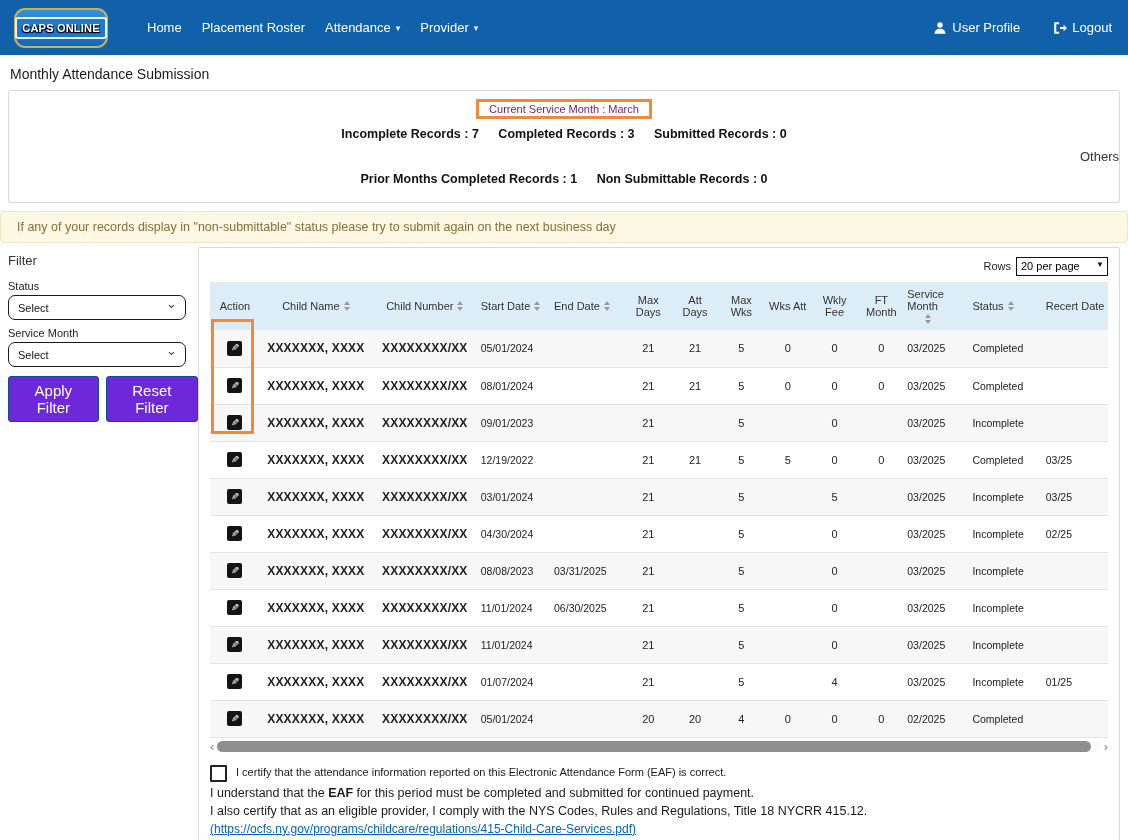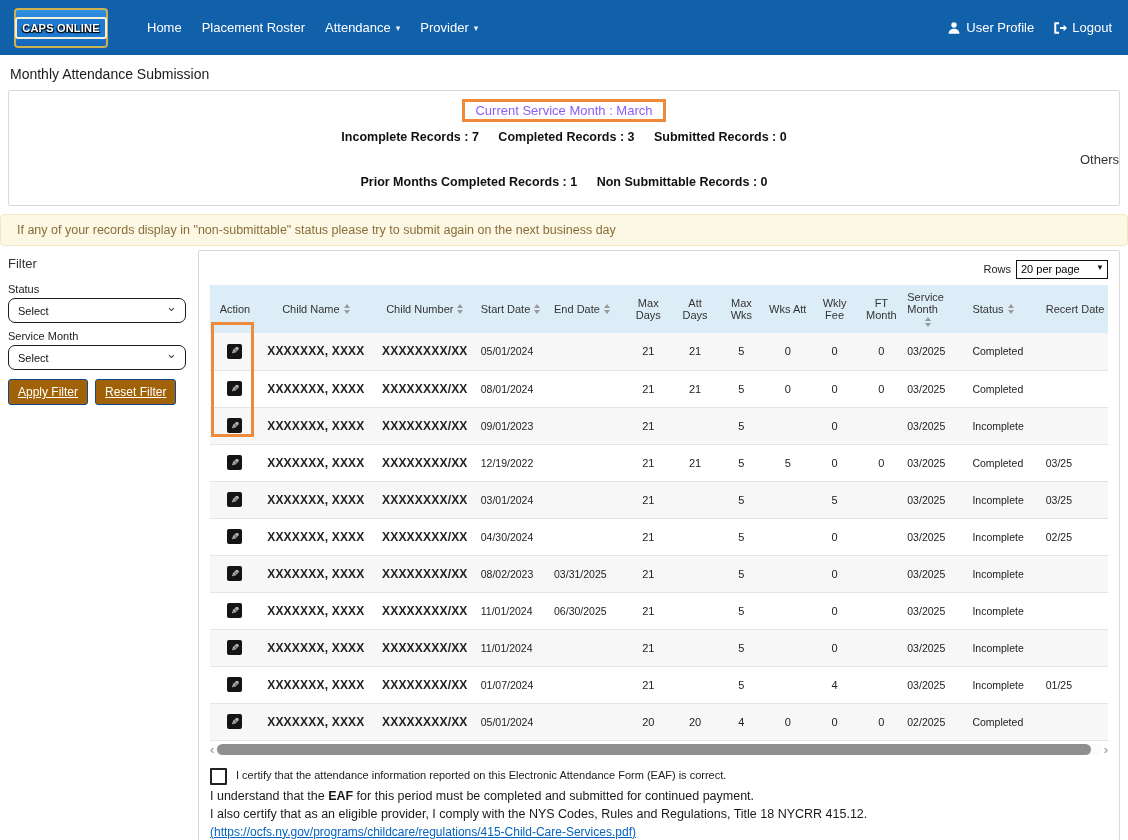--- a/index.html
+++ b/index.html
@@ -2,55 +2,55 @@
 <html><head>
 <meta charset="utf-8">
 <style>
   * { margin:0; padding:0; box-sizing:border-box; }
   html,body { width:1128px; height:840px; background:#fff; overflow:hidden;
     font-family:"Liberation Sans", sans-serif; color:#1a1a1a; }
 
   
   .navbar { height:55px; background:#1160aa; display:flex; align-items:center; padding:0 14px; }
   .logo { width:94px; height:40px; background:linear-gradient(#2f8fe0,#1566bb);
-    border:2px solid #c9b24f; border-radius:4px; display:flex; align-items:center; justify-content:center; }
+    border:2px solid #c9b24f; border-radius:11px; display:flex; align-items:center; justify-content:center; }
   .logo-inner { border:2px solid #f2eedc; border-radius:3px; padding:3px 5px;
     font-size:11px; font-weight:800; color:#fff; letter-spacing:.2px;
     text-shadow:1px 1px 1px #000, -1px 1px 1px #000; white-space:nowrap; background:#1d7ad0; }
   .nav-items { display:flex; align-items:center; margin-left:31px; gap:4px; }
   .nav-item { color:#fff; font-size:13px; padding:6px 8px; cursor:pointer; display:flex; align-items:center; gap:5px; white-space:nowrap; }
   .caret { font-size:9px; color:#e8eef6; }
-  .nav-right { margin-left:auto; display:flex; align-items:center; gap:14px; }
+  .nav-right { margin-left:auto; display:flex; align-items:center; gap:28px; }
   .nav-right .nav-item { padding:6px 2px; }
   .nav-right svg { display:block; }
 
   
   .page-title { font-size:14px; color:#1a1a1a; margin:11px 0 8px 10px; }
   .summary-card { margin:0 8px; border:1px solid #d9d9d9; border-radius:2px; text-align:center; padding:8px 0 16px; }
-  .csm-box { display:inline-block; border:3px solid #ed8a3c; padding:1px 10px; font-size:13px; color:#8b5cf6; }
+  .csm-box { display:inline-block; border:3px solid #ed8a3c; padding:1px 10px; font-size:11px; color:#701a75; }
   .sum-line { margin-top:8px; font-size:12.5px; font-weight:bold; color:#111; }
   .sum-line span { margin:0 8px; }
   .others { margin-top:8px; font-size:13px; font-weight:normal; color:#333;text-align:right; }
 
   .alert { margin:8px 0 0 0; background:#fcf8e3; border:1px solid #f3e7c3; border-radius:4px;
     padding:8px 16px; font-size:12.5px; color:#8a6d3b; }
 
   
   .content { display:flex; align-items:flex-start; }
   .filter-col { width:198px; padding:10px 0 0 8px; flex:none; }
   .filter-title { font-size:13px; color:#333; margin-bottom:12px; }
   .field-label { font-size:11px; color:#222; margin-bottom:3px; }
   .select-wrap { position:relative; width:178px; margin-bottom:7px; }
   .select-wrap select { width:100%; height:25px; border:1.5px solid #1a1a1a; border-radius:7px;
     font-size:11px; padding:0 22px 0 9px; appearance:none; -webkit-appearance:none; background:#fff;
     font-family:"Liberation Sans",sans-serif; color:#111; }
   .select-wrap .chev { position:absolute; right:9px; top:1px; font-size:13px; color:#444; pointer-events:none; }
   .filter-buttons { display:flex; gap:7px; margin-top:9px; }
-  .btn-blue { background:#a16207; color:#fff; border:1px solid #0e4a96; border-radius:3px;
-    font-size:12px; padding:5px 9px; cursor:pointer; font-family:"Liberation Sans",sans-serif;text-decoration:underline; }
+  .btn-blue { background:#6d28d9; color:#fff; border:1px solid #0e4a96; border-radius:3px;
+    font-size:15px; padding:5px 9px; cursor:pointer; font-family:"Liberation Sans",sans-serif; }
 
   
   .main-panel { flex:1; border:1px solid #d9d9d9; border-radius:2px; margin:4px 8px 0 0;
     padding:6px 11px 10px; min-height:596px; position:relative; background:#fff; }
   .rows-control { display:flex; justify-content:flex-end; align-items:center; gap:5px; height:24px; }
   .rows-label { font-size:11px; color:#222; }
   .rows-select-wrap { position:relative; width:92px; }
   .rows-select-wrap select { width:100%; height:19px; border:1.5px solid #111; font-size:11px;
     appearance:none; -webkit-appearance:none; background:#fff; padding:0 16px 0 4px; color:#000;
     font-family:"Liberation Sans",sans-serif; }
@@ -398,21 +398,21 @@
               <td class="al cell-date">03/2025</td>
               <td class="al cell-date">Incomplete</td>
               <td class="al cell-date">02/25</td>
             </tr>
             <tr>
               <td class="ac"><button class="edit-btn">
                   <span>✎</span>
                 </button></td>
               <td class="ac cell-name">XXXXXXX, XXXX</td>
               <td class="ac cell-name">XXXXXXXX/XX</td>
-              <td class="al cell-date">08/02/2023</td>
+              <td class="al cell-date">08/08/2023</td>
               <td class="al cell-date">03/31/2025</td>
               <td class="ac">21</td>
               <td class="ac"></td>
               <td class="ac">5</td>
               <td class="ac"></td>
               <td class="ac">0</td>
               <td class="ac"></td>
               <td class="al cell-date">03/2025</td>
               <td class="al cell-date">Incomplete</td>
               <td class="al cell-date"></td>

